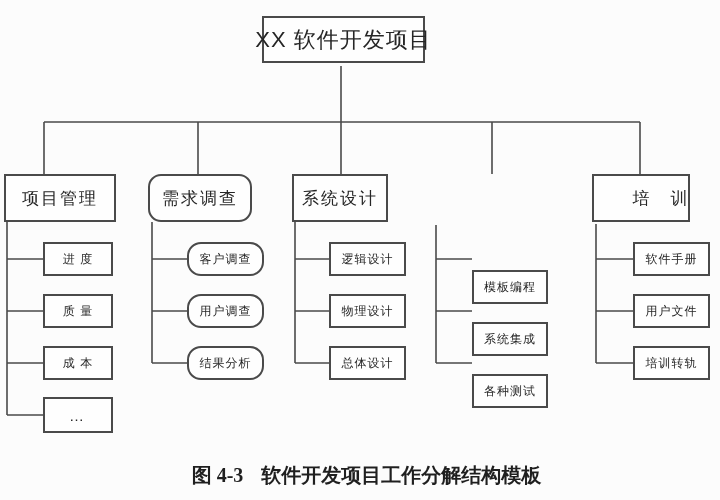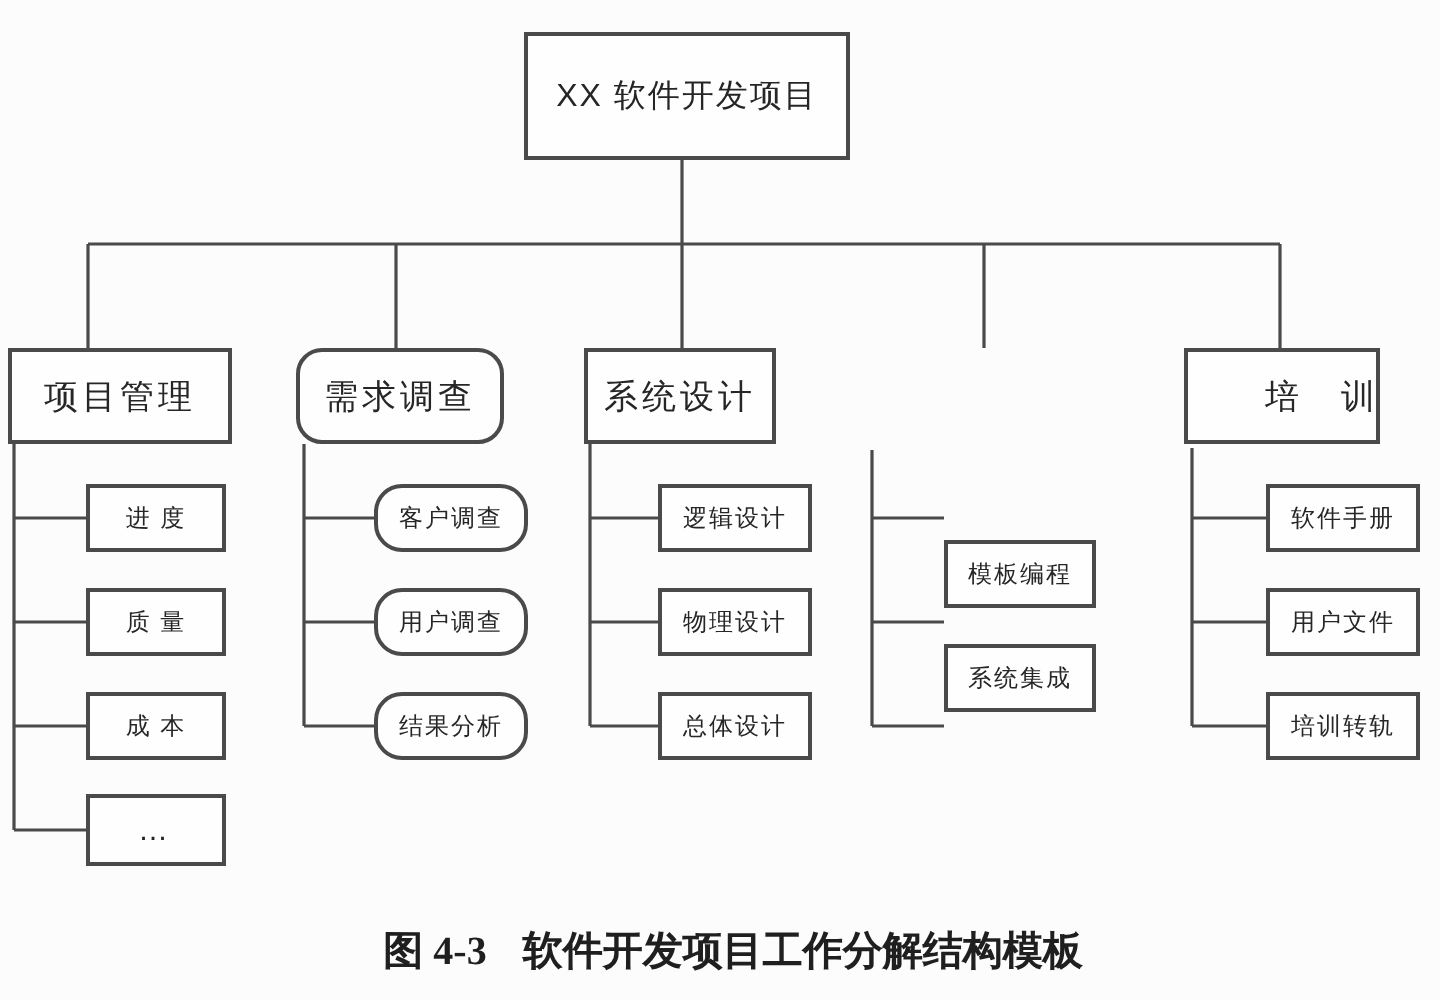--- a/index.html
+++ b/index.html
@@ -23,21 +23,21 @@
     background:#fefefe;
     border:2px solid var(--line);
     display:flex;
     align-items:center;
     justify-content:center;
     text-align:center;
     letter-spacing:2px;
     white-space:nowrap;
     color:var(--text);
   }
-  .root-node{left:262px;top:16px;width:163px;height:64px;font-size:16px;letter-spacing:1px;}
+  .root-node{left:262px;top:16px;width:163px;height:47px;font-size:22px;letter-spacing:1px;}
   .l2{top:174px;height:48px;font-size:17px;}
   .l2-0{left:4px;width:112px;}
   .l2-1{left:148px;width:104px;border-radius:13px;}
   .l2-2{left:292px;width:96px;}
   .l2-3{left:433px;width:115px;letter-spacing:0;}
   .l2-4{left:592px;width:98px;padding-left:40px;}
   .l3{height:34px;font-size:12px;letter-spacing:1px;}
   .row-0{top:242px;}
   .row-1{top:294px;}
   .row-2{top:346px;}
@@ -91,20 +91,21 @@
   <div class="node l3 row-0 col-1">客户调查</div>
   <div class="node l3 row-1 col-1">用户调查</div>
   <div class="node l3 row-2 col-1">结果分析</div>
 
   <div class="node l3 row-0 col-2">逻辑设计</div>
   <div class="node l3 row-1 col-2">物理设计</div>
   <div class="node l3 row-2 col-2">总体设计</div>
 
   <div class="node l3 row-0 col-3">模板编程</div>
   <div class="node l3 row-1 col-3">系统集成</div>
+  <div class="node l3 row-2 col-3">各种测试</div>
 
   <div class="node l3 row-0 col-4">软件手册</div>
   <div class="node l3 row-1 col-4">用户文件</div>
   <div class="node l3 row-2 col-4">培训转轨</div>
 
   <div class="caption">
     <span class="fig-label">图 4-3</span><span>软件开发项目工作分解结构模板</span>
   </div>
 
 </div>

